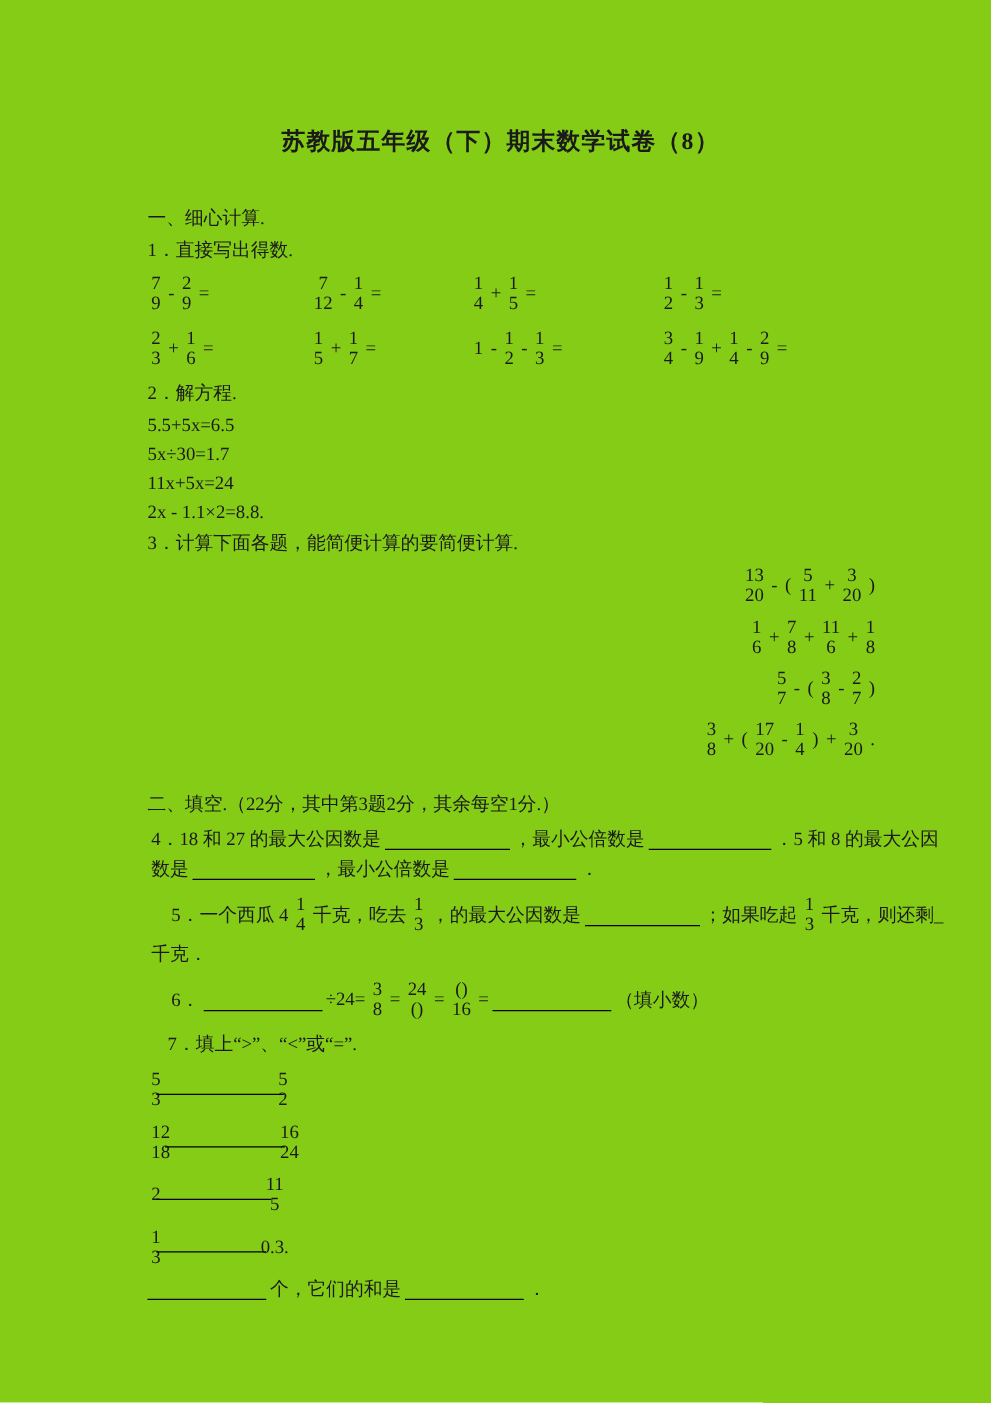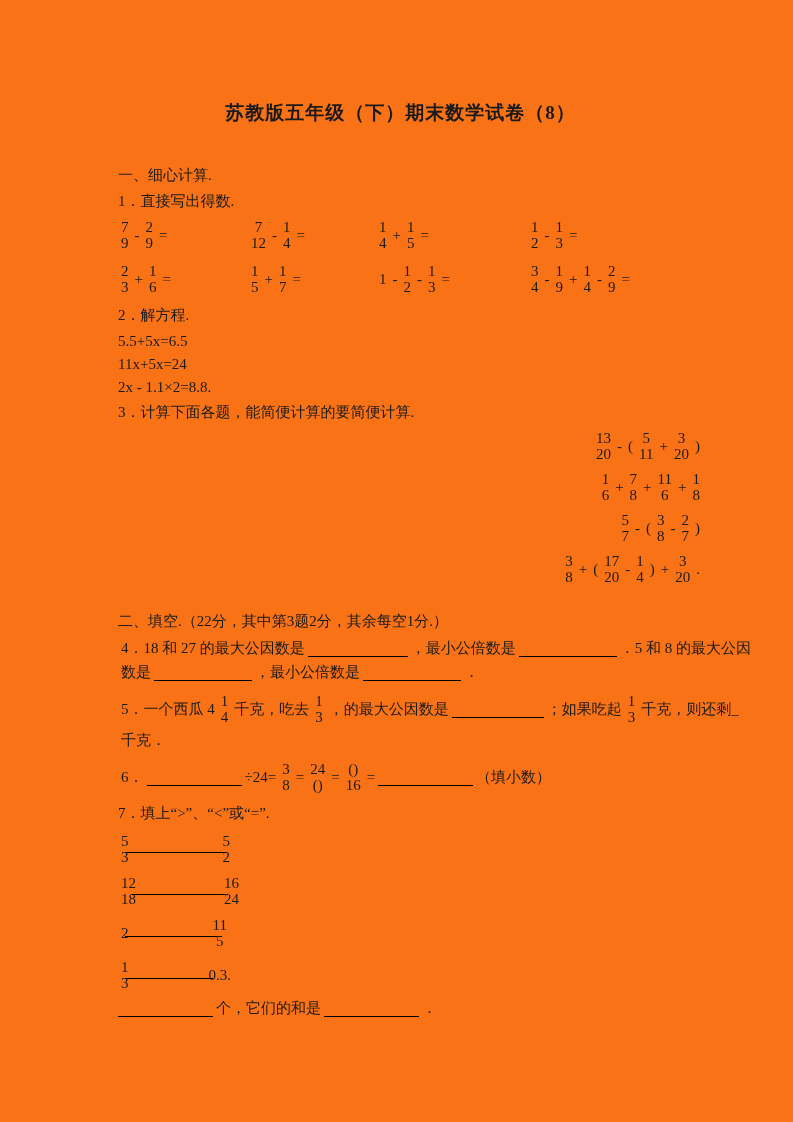--- a/index.html
+++ b/index.html
@@ -1,20 +1,20 @@
 <!DOCTYPE html>
 <html><head>
 <meta charset="utf-8">
 <style>
   html,body{margin:0;padding:0;background:#fff;}
   .page{
     position:relative;
     width:793px;height:1122px;
     box-sizing:border-box;
-    background:#f97316;
+    background:#84cc16;
     color:#1a1a1a;
     font-family:"Liberation Serif","DejaVu Serif",serif;
     font-size:15px;
     padding:100px 90px 0 118px;
     overflow:hidden;
   }
   .title{
     text-align:center;
     font-weight:bold;
     font-size:19px;
@@ -28,21 +28,21 @@
   .textrow{min-height:24px;text-align:right;}
   .eq-line{margin:0;line-height:23px;height:23px;}
   .expr{margin:1px 0 3px 0;justify-content:flex-end;}
   .fr{display:inline-flex;flex-direction:column;align-items:center;line-height:16px;margin:0 2px;flex:0 0 auto;}
   .fr span{display:block;padding:0 1px;text-align:center;}
   .tx{margin:0 3px;flex:0 0 auto;white-space:pre;}
   .blank{display:inline-block;border-bottom:1px solid #000;height:17px;flex:0 0 auto;}
   .midline{display:inline-block;border-top:1px solid #000;height:0;margin:0 -7px;flex:0 0 auto;position:relative;top:3px;}
   .sec2{margin-top:22px;}
   .cmp{min-height:42px;}
-  .mt6{margin-top:6px;}
+  .mt6{margin-top:6px;margin-left:16px;}
 </style>
 </head>
 <body>
 
 <div class="page">
 
   <h1 class="title">苏教版五年级（下）期末数学试卷（8）</h1>
 
   <div class="sec-heading">一、细心计算.</div>
   <div class="q-label">1．直接写出得数.</div>
@@ -155,20 +155,21 @@
         <span class="fr">
           <span>2</span>
           <span>9</span>
         </span>
         <span class="tx">=</span>
       </div>
   </div>
 
   <div class="q-label">2．解方程.</div>
   <p class="eq-line">5.5+5x=6.5</p>
+  <p class="eq-line">5x÷30=1.7</p>
   <p class="eq-line">11x+5x=24</p>
   <p class="eq-line">2x - 1.1×2=8.8.</p>
 
   <div class="q-label">3．计算下面各题，能简便计算的要简便计算.</div>
   <div class="tokrow expr">
       <span class="fr">
         <span>13</span>
         <span>20</span>
       </span>
       <span class="tx">-</span>

